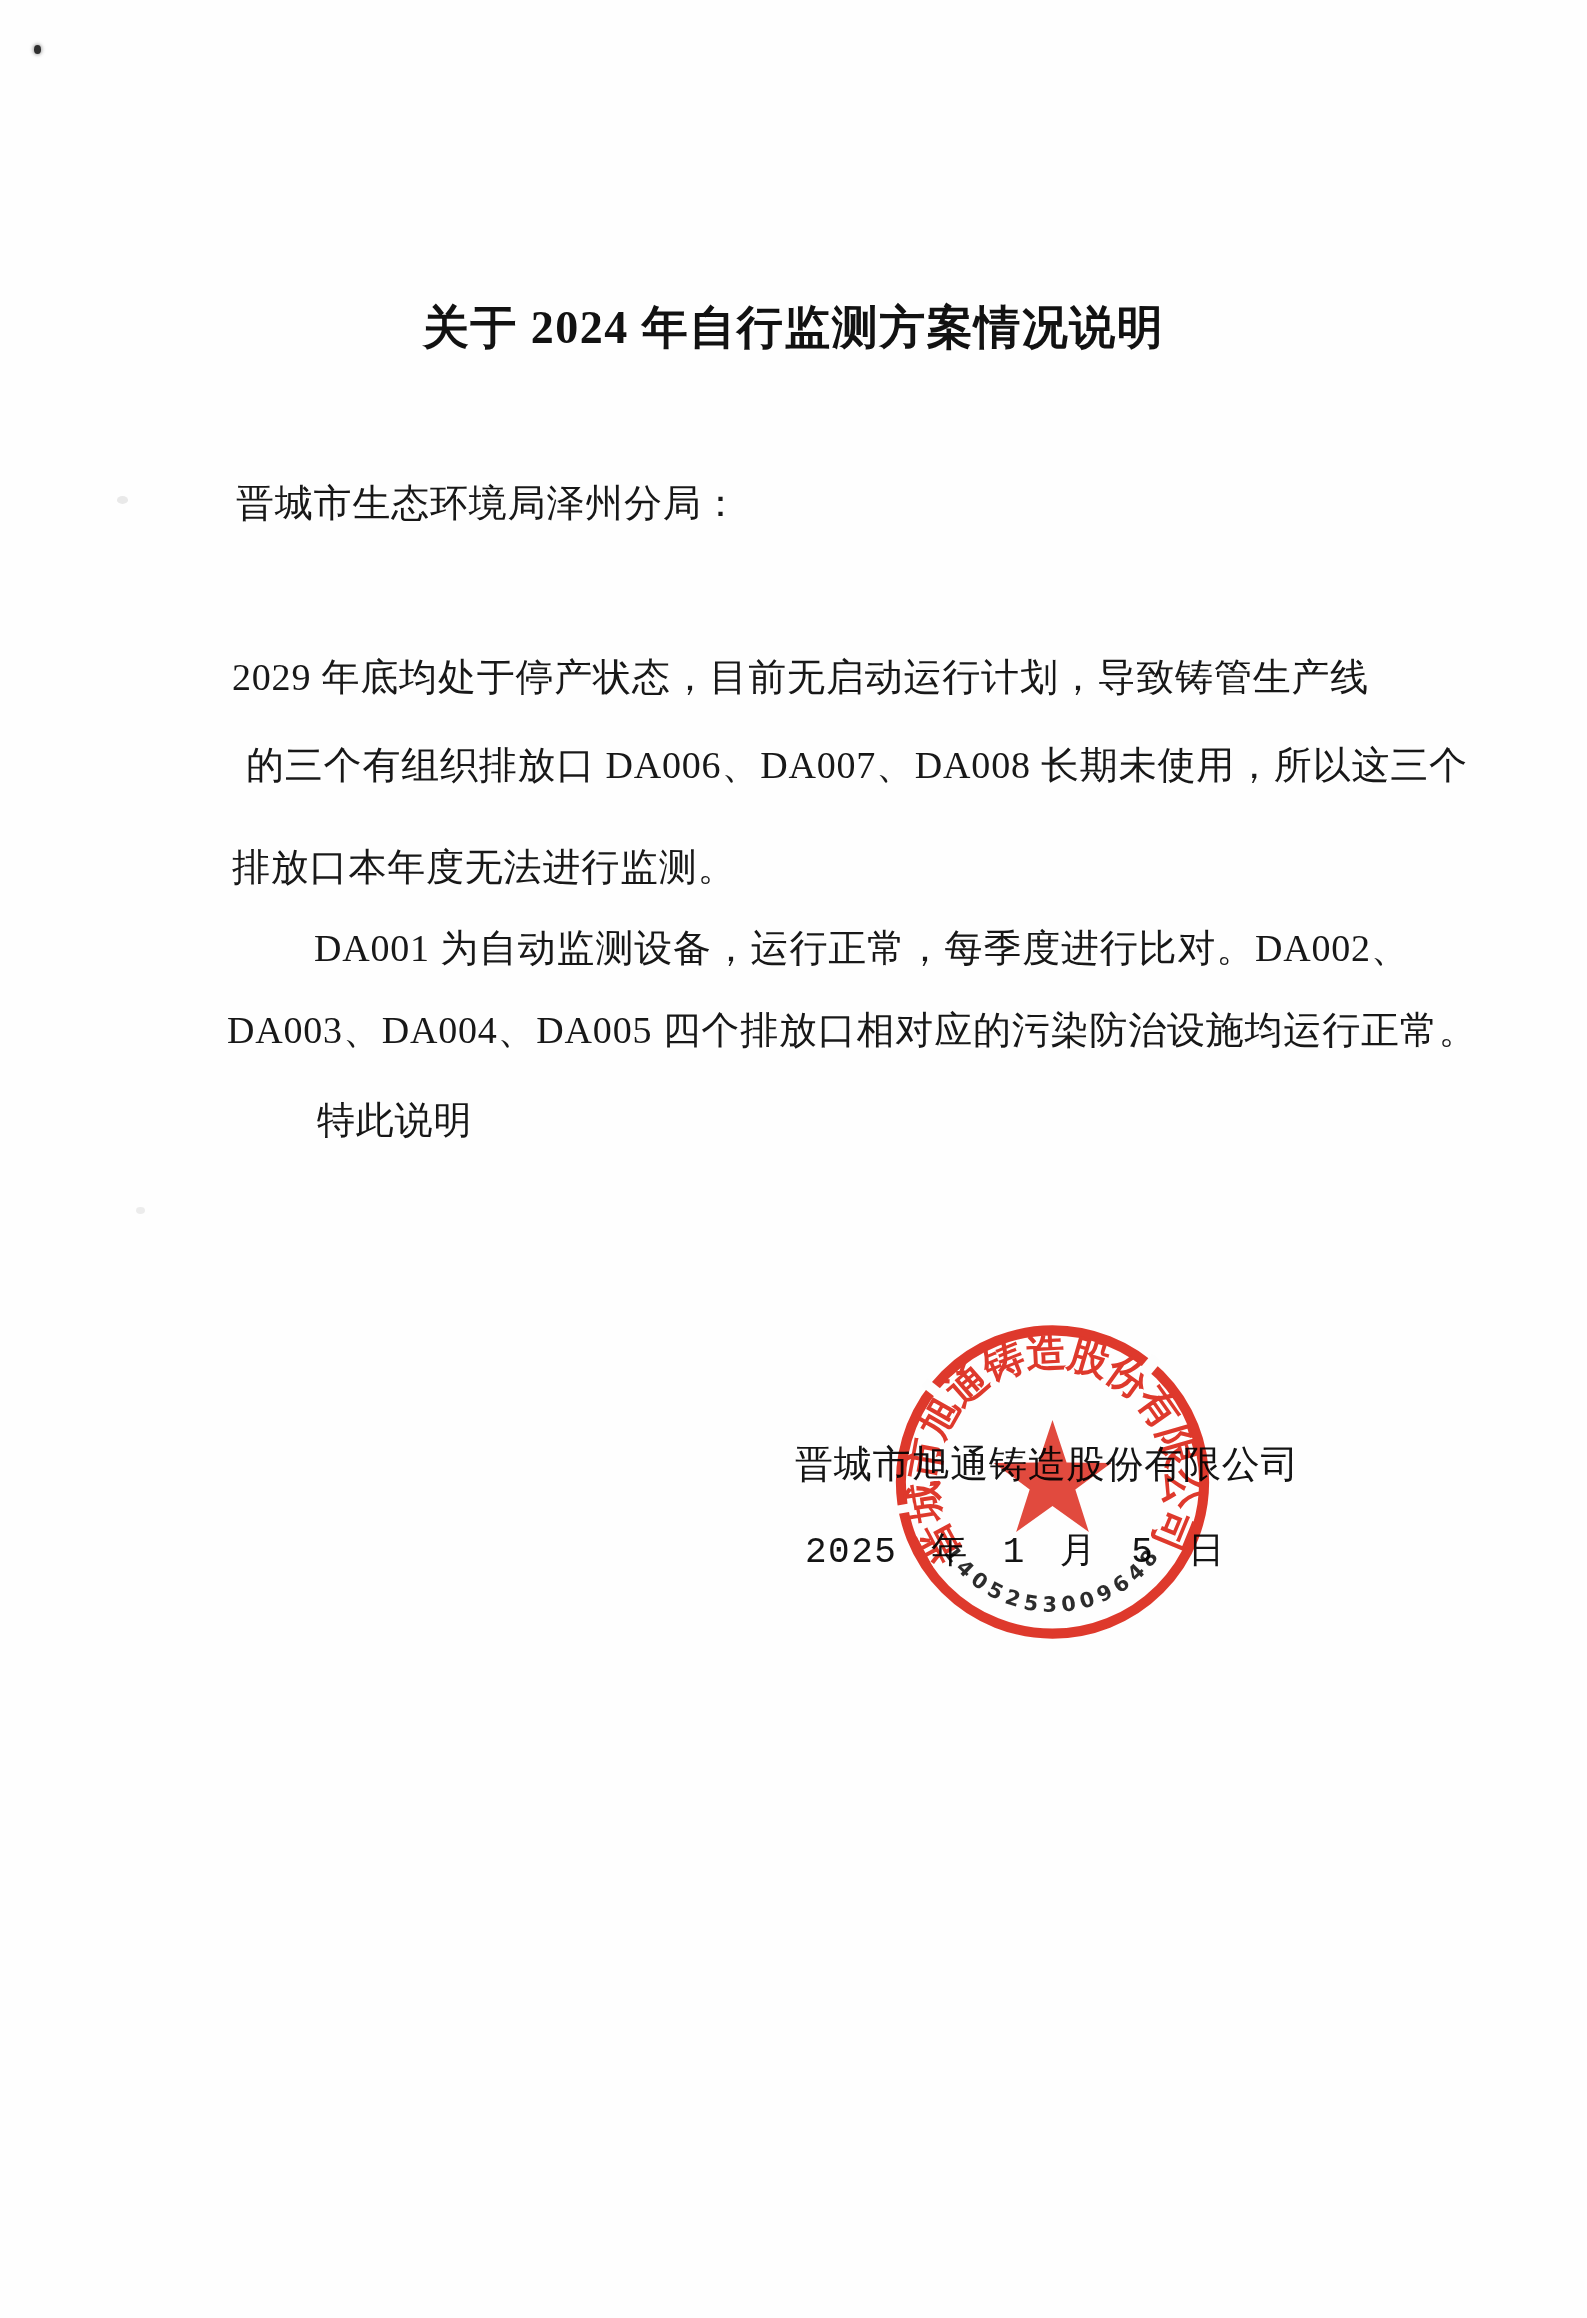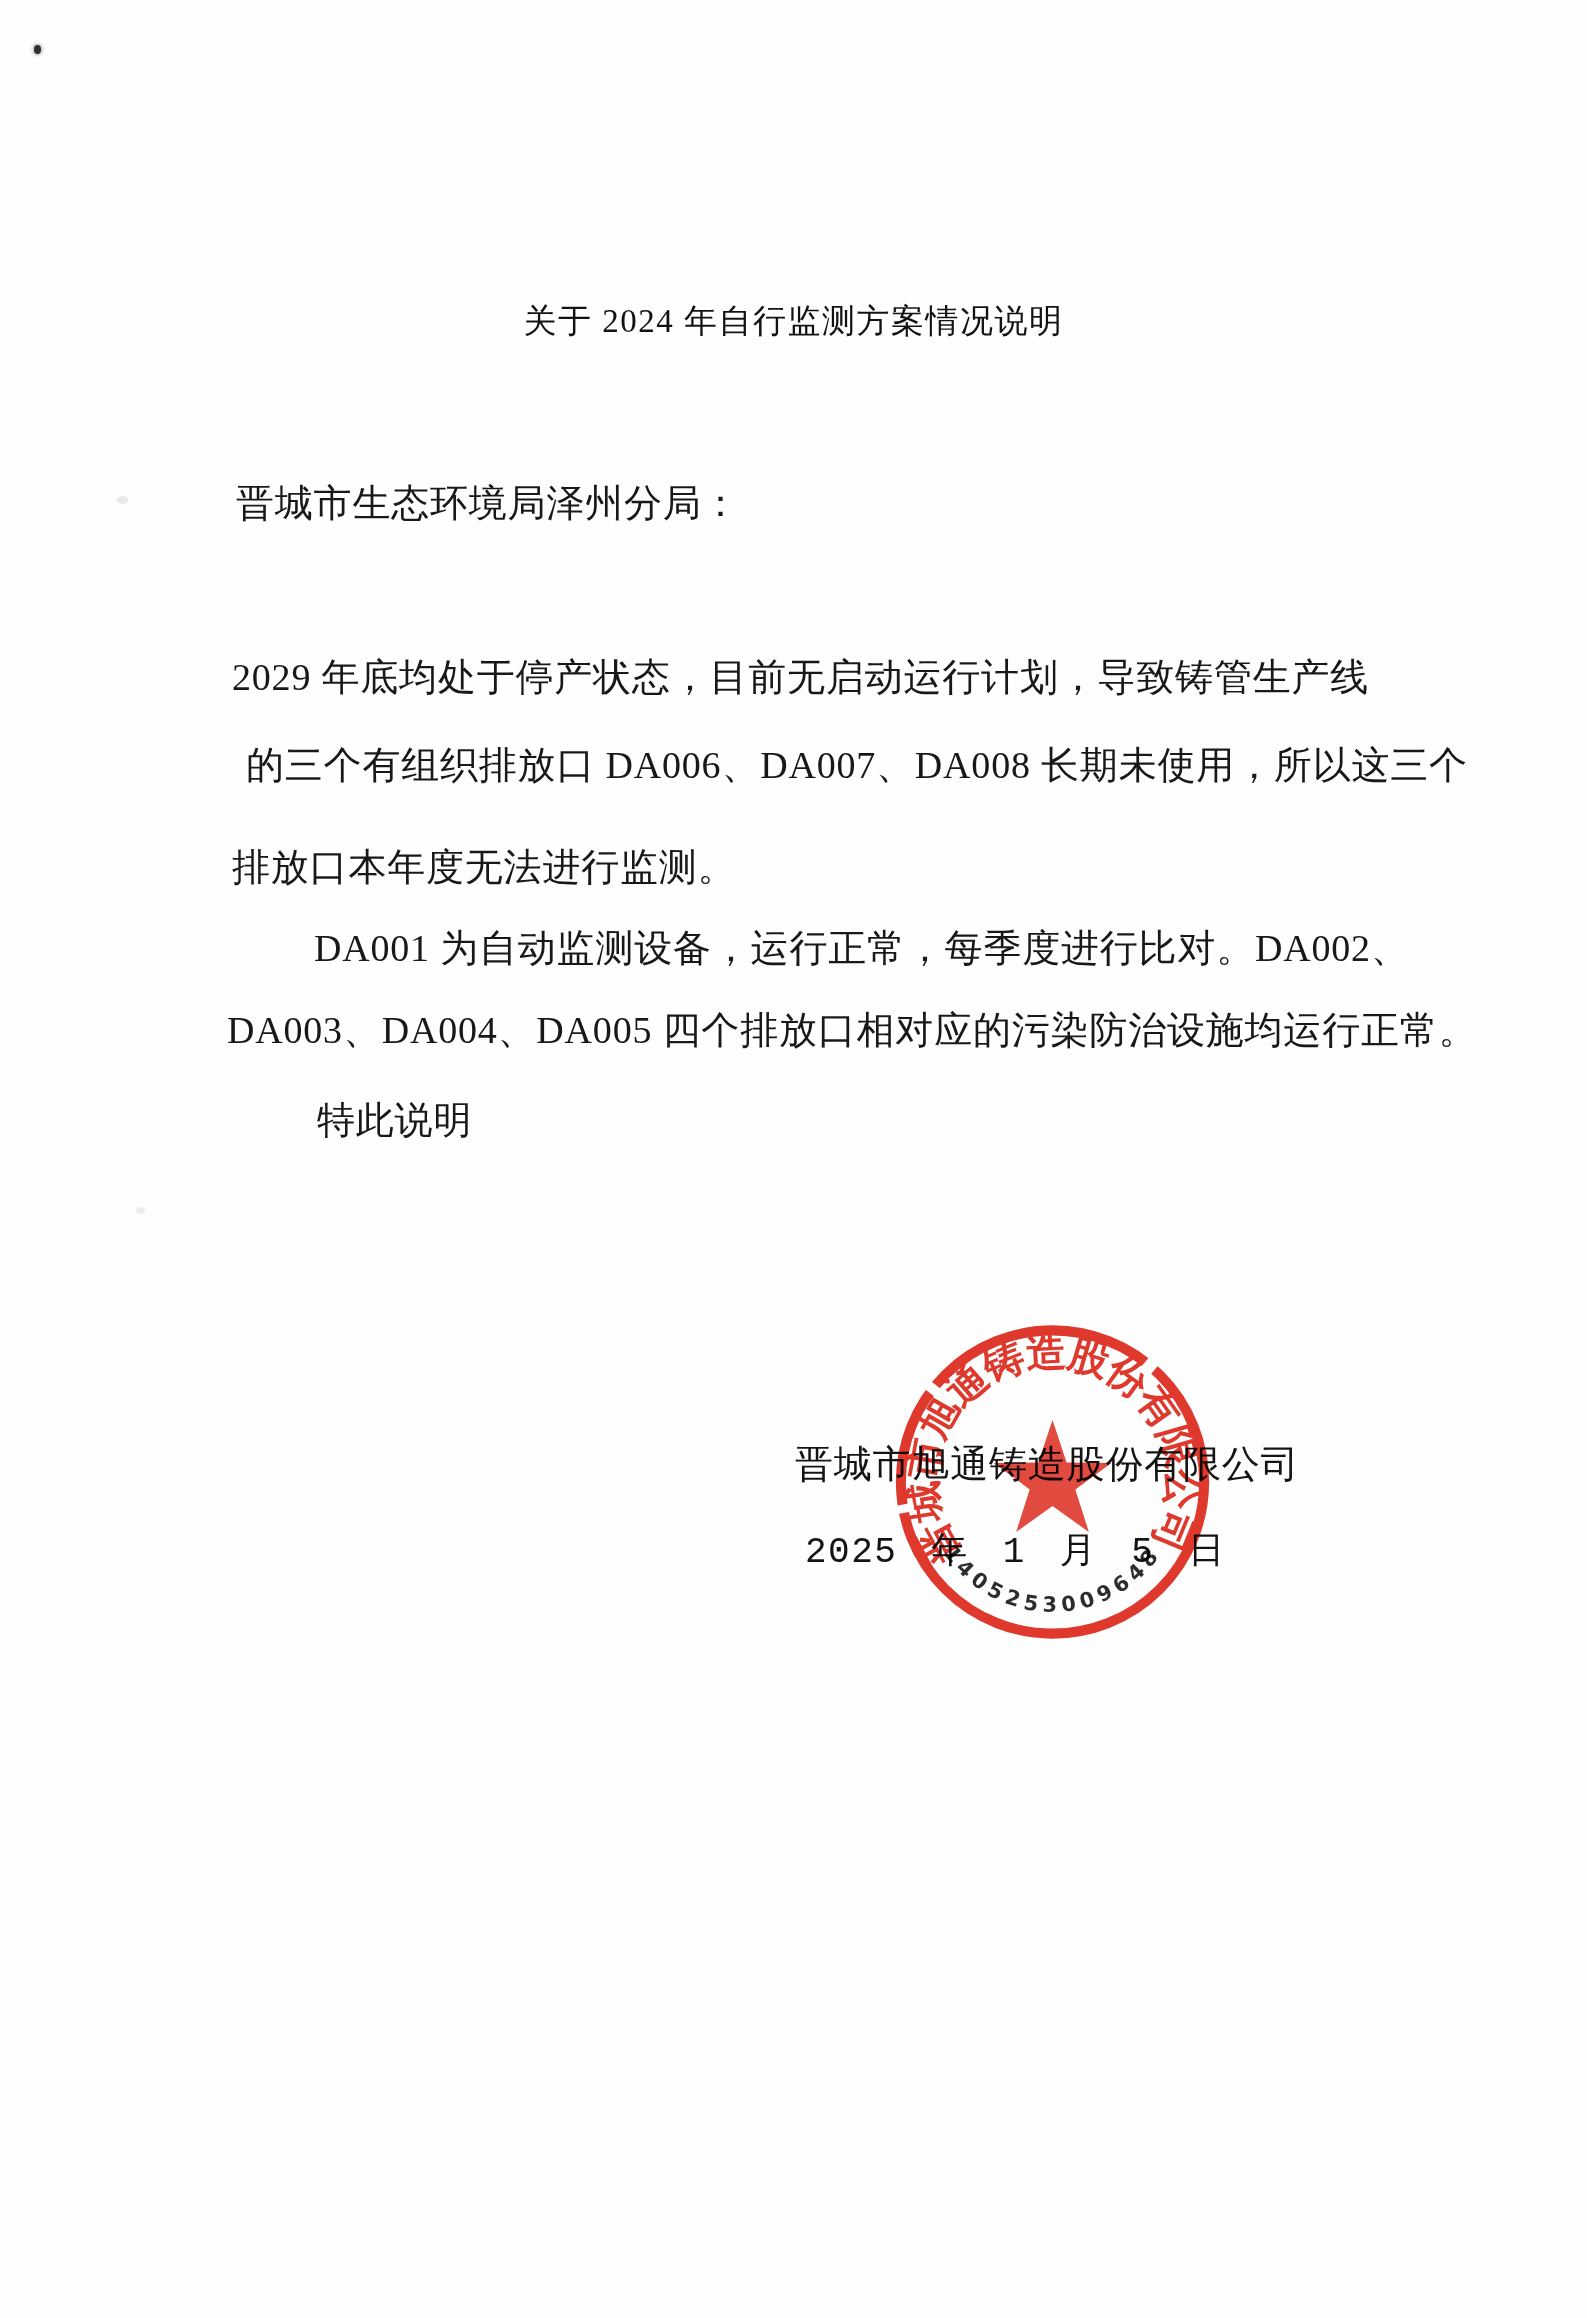--- a/index.html
+++ b/index.html
@@ -7,21 +7,21 @@
     position:relative;
     width:1587px;height:2319px;
     background:#fefefe;
     overflow:hidden;
     font-family:"Liberation Serif","DejaVu Serif",serif;
     color:#161616;
   }
   .doc-title{
     position:absolute;top:303px;left:0;width:100%;
     text-align:center;
-    font-size:33px;font-weight:400;line-height:1.1;
+    font-size:46px;font-weight:700;line-height:1.1;
     letter-spacing:1.5px;color:#121212;
   }
   .line{
     position:absolute;
     font-size:38px;line-height:1.15;
     letter-spacing:0.8px;
     white-space:nowrap;color:#181818;
   }
   .sal{left:236px;top:482px;text-align:center;}
   .l-p1-0{left:314px;top:569px;}

